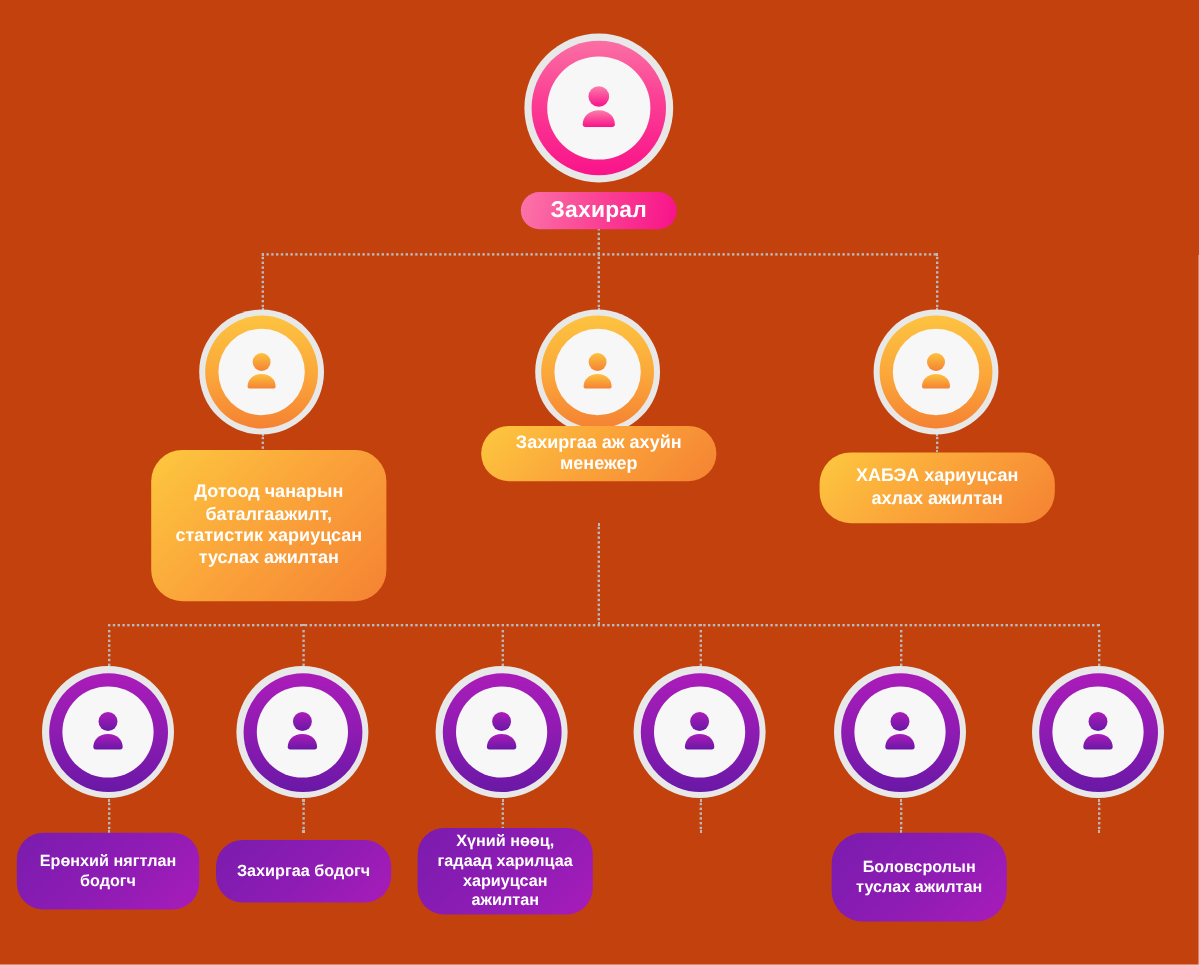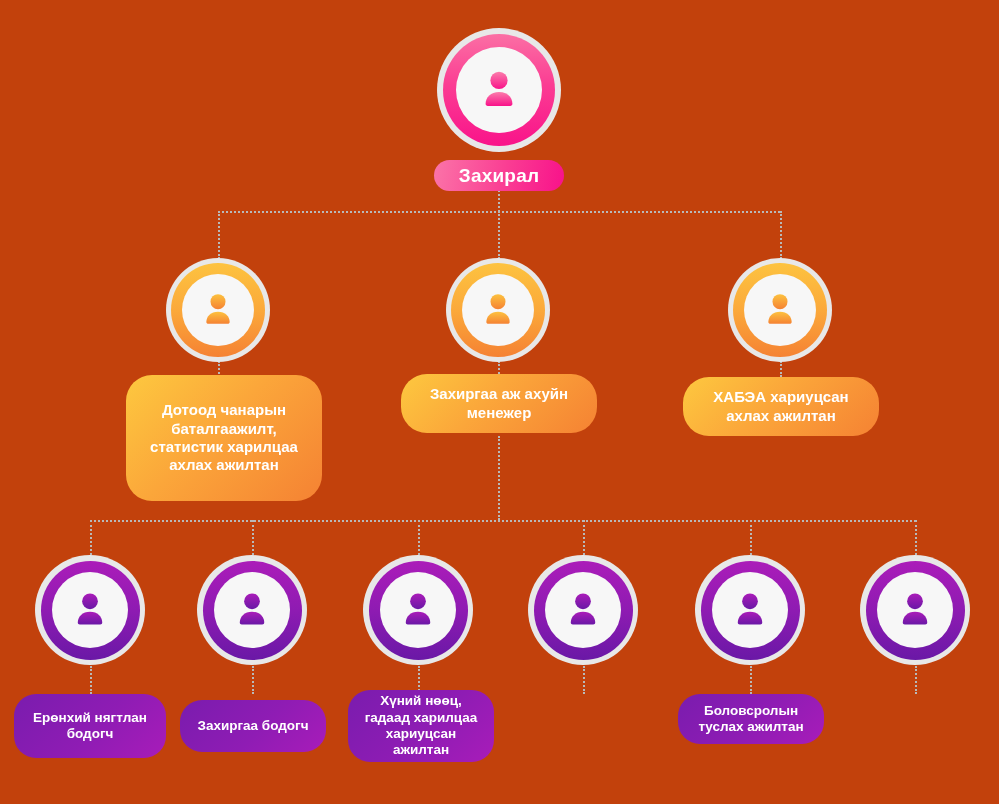--- a/index.html
+++ b/index.html
@@ -177,40 +177,40 @@
               <stop offset="100%" stop-color="#f58233"></stop>
             </linearGradient>
           </defs>
           <circle cx="24" cy="14" r="9" fill="url(#go1)"></circle>
           <path d="M24 26c-8.5 0-14 5.6-14 12.4 0 1.4 1 2.2 2.3 2.2h23.4c1.3 0 2.3-.8 2.3-2.2C38 31.6 32.5 26 24 26z" fill="url(#go1)"></path>
         </svg>
       </div>
     </div>
   </div>
   <div class="pill orange-pill" style="left:126px; top:375px; width:196px; height:126px;">
-    <span>Дотоод чанарын баталгаажилт, статистик харилцаа ахлах ажилтан</span>
+    <span>Дотоод чанарын баталгаажилт, статистик хариуцсан туслах ажилтан</span>
   </div>
 
   <div class="avatar lvl2" style="left:446px; top:258px;">
     <div class="ring">
       <div class="inner">
         <svg width="40" height="40" viewBox="0 0 48 48">
           <defs>
             <linearGradient id="go2" x1="0" y1="0" x2="0" y2="1">
               <stop offset="0%" stop-color="#fdc23f"></stop>
               <stop offset="100%" stop-color="#f58233"></stop>
             </linearGradient>
           </defs>
           <circle cx="24" cy="14" r="9" fill="url(#go2)"></circle>
           <path d="M24 26c-8.5 0-14 5.6-14 12.4 0 1.4 1 2.2 2.3 2.2h23.4c1.3 0 2.3-.8 2.3-2.2C38 31.6 32.5 26 24 26z" fill="url(#go2)"></path>
         </svg>
       </div>
     </div>
   </div>
-  <div class="pill orange-pill" style="left:401px; top:374px; width:196px; height:59px;">
+  <div class="pill orange-pill" style="left:401px; top:355px; width:196px; height:46px;">
     <span>Захиргаа аж ахуйн менежер</span>
   </div>
 
   <div class="avatar lvl2" style="left:728px; top:258px;">
     <div class="ring">
       <div class="inner">
         <svg width="40" height="40" viewBox="0 0 48 48">
           <defs>
             <linearGradient id="go3" x1="0" y1="0" x2="0" y2="1">
               <stop offset="0%" stop-color="#fdc23f"></stop>
@@ -313,21 +313,21 @@
               <stop offset="0%" stop-color="#ab1cb9"></stop>
               <stop offset="100%" stop-color="#6a18a6"></stop>
             </linearGradient>
           </defs>
           <circle cx="24" cy="14" r="9" fill="url(#gv5)"></circle>
           <path d="M24 26c-8.5 0-14 5.6-14 12.4 0 1.4 1 2.2 2.3 2.2h23.4c1.3 0 2.3-.8 2.3-2.2C38 31.6 32.5 26 24 26z" fill="url(#gv5)"></path>
         </svg>
       </div>
     </div>
   </div>
-  <div class="pill purple-pill" style="left:678px; top:694px; width:146px; height:50px;">
+  <div class="pill purple-pill" style="left:693px; top:694px; width:146px; height:74px;border-radius:26px;">
     <span>Боловсролын туслах ажилтан</span>
   </div>
 
   <div class="avatar lvl3" style="left:860px; top:555px;">
     <div class="ring">
       <div class="inner">
         <svg width="42" height="42" viewBox="0 0 48 48">
           <defs>
             <linearGradient id="gv6" x1="0" y1="0" x2="0" y2="1">
               <stop offset="0%" stop-color="#ab1cb9"></stop>

